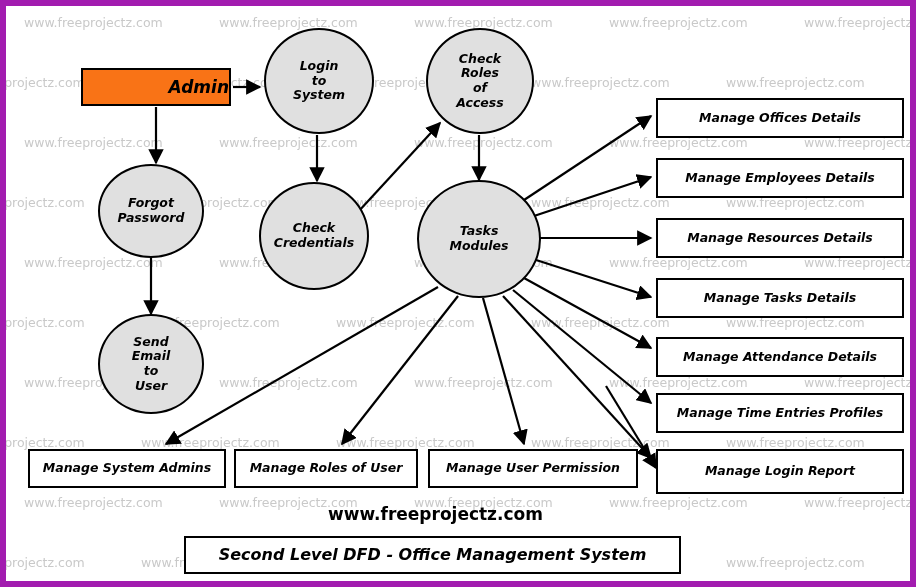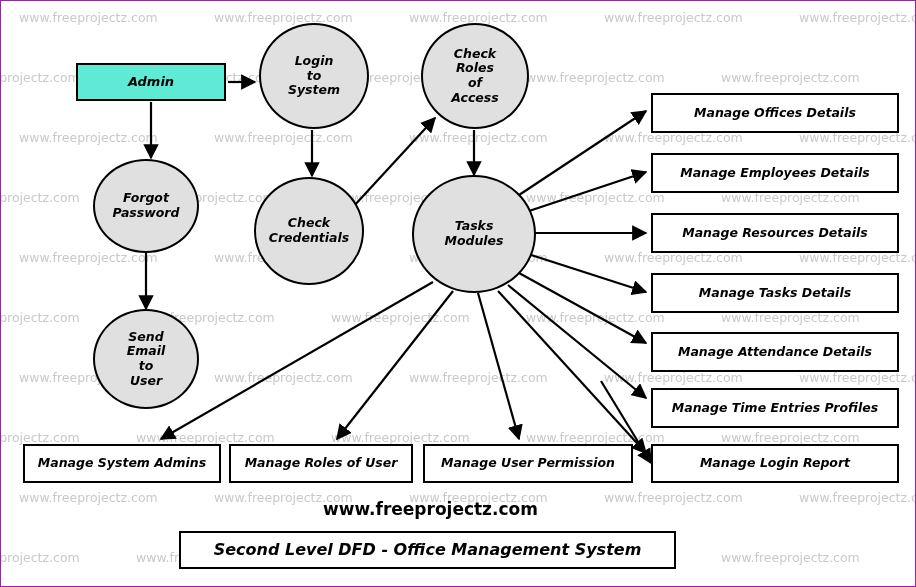--- a/index.html
+++ b/index.html
@@ -7,21 +7,21 @@
     padding: 0;
     background: #ffffff;
   }
   #canvas {
     position: relative;
     width: 916px;
     height: 587px;
     background: #ffffff;
     overflow: hidden;
     font-family: "DejaVu Sans", sans-serif;
-    border: 1px solid #a21caf;
+    border: 6px solid #a21caf;
     box-sizing: border-box;
   }
   
   #watermarks {
     position: absolute;
     left: 0; top: 0;
     width: 916px; height: 587px;
     z-index: 1;
     pointer-events: none;
   }
@@ -54,23 +54,24 @@
     display: flex;
     align-items: center;
     justify-content: center;
     text-align: center;
     font-weight: bold;
     color: #000000;
     line-height: 1.18;
     font-style: italic;
   }
   .entity {
-    background: #5eead4;
-    border: 2px solid #000000;
-    font-size: 13px;
+    background: #f97316;
+    border: 2px solid #000000;
+    font-size: 17px;
+    justify-content: flex-end;
   }
   .process {
     background: #e0e0e0;
     border: 2px solid #000000;
     border-radius: 50%;
     font-size: 12.5px;
   }
   .datastore {
     background: #ffffff;
     border: 2px solid #000000;
@@ -248,21 +249,21 @@
     </div>
     <div class="node datastore" style="left:650px; top:272px; width:248px; height:40px;">
       <span>Manage Tasks Details</span>
     </div>
     <div class="node datastore" style="left:650px; top:331px; width:248px; height:40px;">
       <span>Manage Attendance Details</span>
     </div>
     <div class="node datastore" style="left:650px; top:387px; width:248px; height:40px;">
       <span>Manage Time Entries Profiles</span>
     </div>
-    <div class="node datastore" style="left:650px; top:443px; width:248px; height:39px;">
+    <div class="node datastore" style="left:650px; top:443px; width:248px; height:45px;">
       <span>Manage Login  Report</span>
     </div>
 
     <div class="node datastore" style="left:22px; top:443px; width:198px; height:39px;">
       <span>Manage System Admins</span>
     </div>
     <div class="node datastore" style="left:228px; top:443px; width:184px; height:39px;">
       <span>Manage Roles of User</span>
     </div>
     <div class="node datastore" style="left:422px; top:443px; width:210px; height:39px;">

